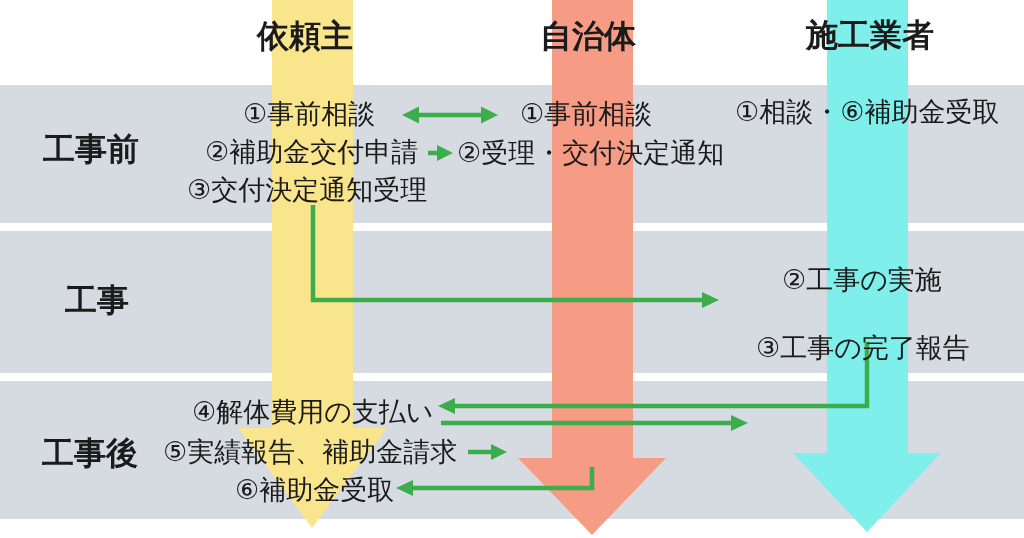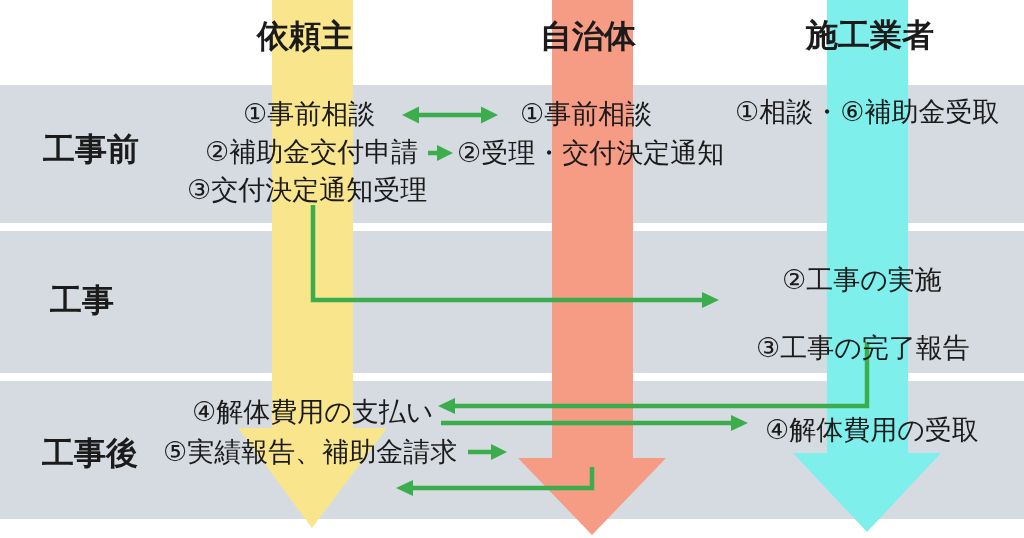--- a/index.html
+++ b/index.html
@@ -53,30 +53,30 @@
 
     <path d="M592 467 L592 488 L411 488" fill="none" stroke-width="4.5" stroke="#3CAD4C"></path>
     <polygon points="396,488 413,480 413,496" fill="#3CAD4C"></polygon>
   </svg>
 
   <div class="lbl hdr" style="left:257px;top:20px;">依頼主</div>
   <div class="lbl hdr" style="left:540px;top:20px;">自治体</div>
   <div class="lbl rowlbl" style="left:43px;top:133px;">工事前</div>
 
   <div class="lbl hdr" style="left:806px;top:19px;">施工業者</div>
-  <div class="lbl rowlbl" style="left:50px;top:284px;">工事</div>
+  <div class="lbl rowlbl" style="left:65px;top:284px;">工事</div>
   <div class="lbl rowlbl" style="left:42px;top:437px;">工事後</div>
 
   <div class="lbl step" style="left:243px;top:101px;">①事前相談</div>
   <div class="lbl step" style="left:205px;top:139px;">②補助金交付申請</div>
   <div class="lbl step" style="left:187px;top:177px;">③交付決定通知受理</div>
   <div class="lbl step" style="left:192px;top:399px;">④解体費用の支払い</div>
   <div class="lbl step" style="left:163px;top:439px;">⑤実績報告、補助金請求</div>
+  <div class="lbl step" style="left:235px;top:477px;">⑥補助金受取</div>
 
   <div class="lbl step" style="left:520px;top:101px;">①事前相談</div>
   <div class="lbl step" style="left:457px;top:140px;">②受理・交付決定通知</div>
 
   <div class="lbl step" style="left:735px;top:99px;">①相談・⑥補助金受取</div>
   <div class="lbl step" style="left:782px;top:267px;">②工事の実施</div>
   <div class="lbl step" style="left:756px;top:303px;margin-top:32px;">③工事の完了報告</div>
-  <div class="lbl step" style="left:765px;top:417px;">④解体費用の受取</div>
 
 </div>
 
 </body></html>

